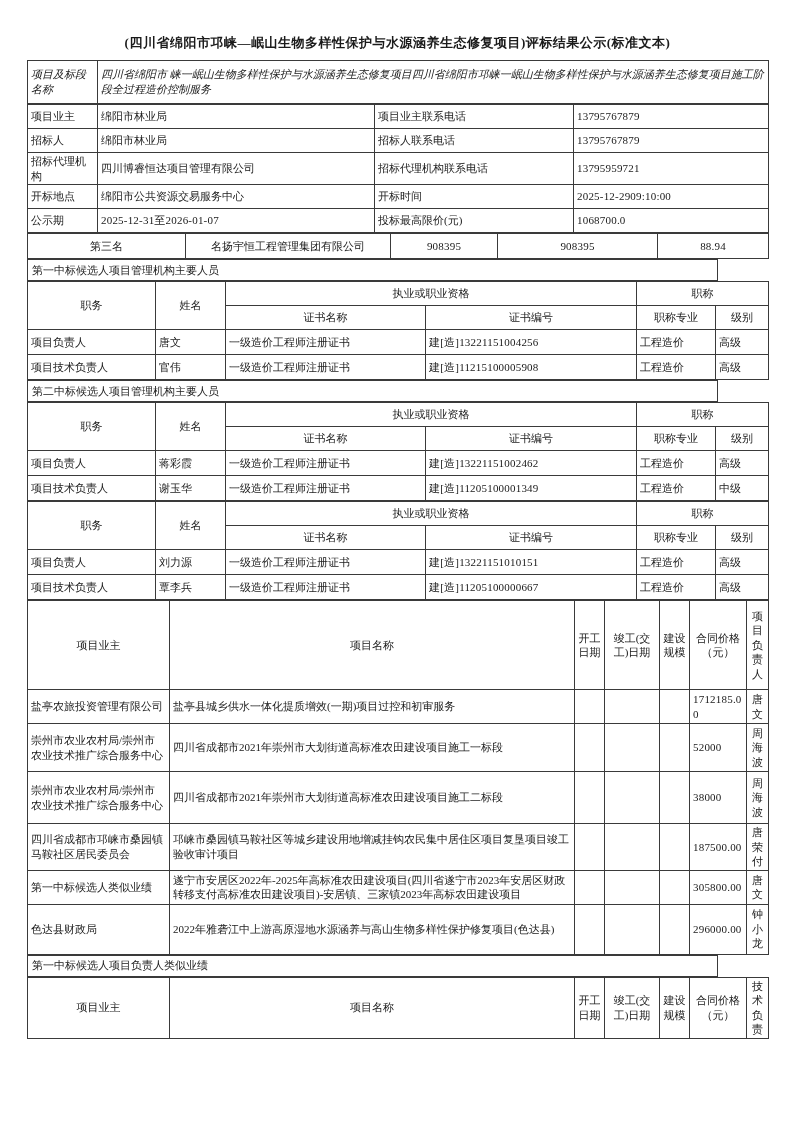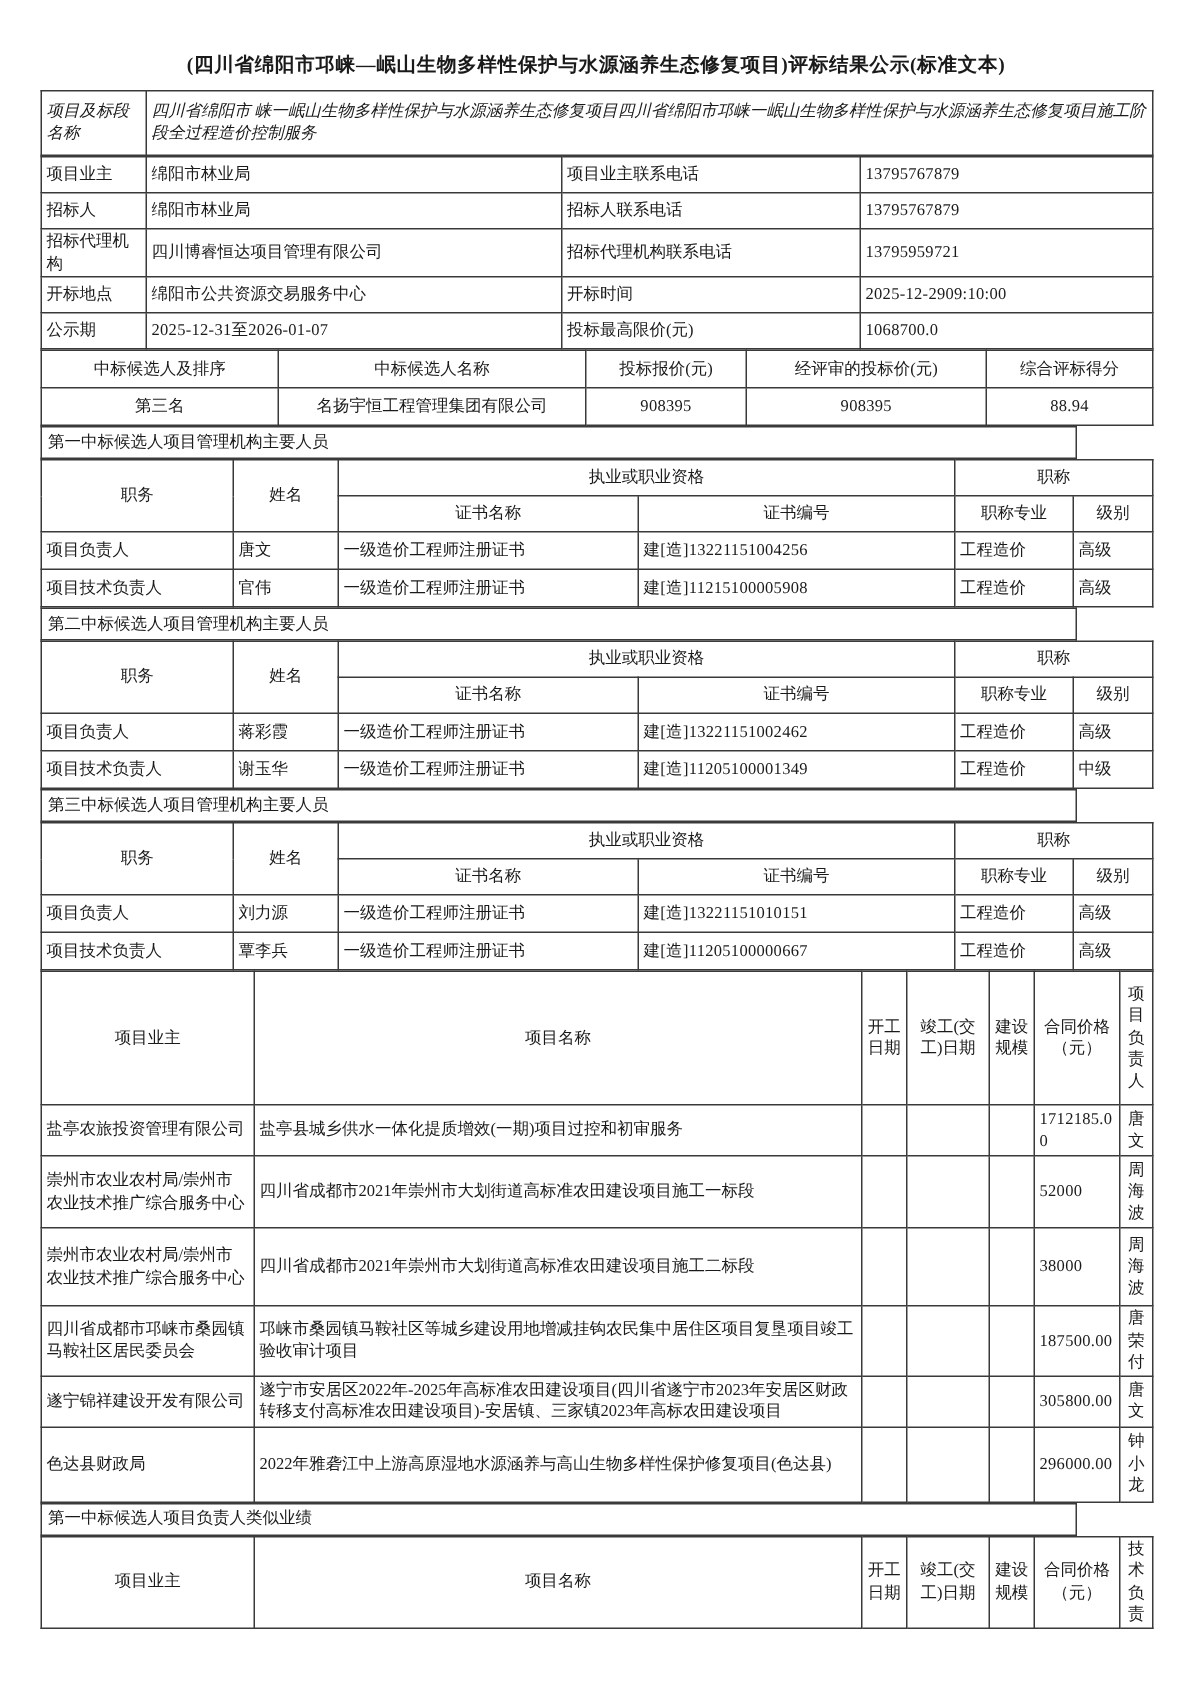--- a/index.html
+++ b/index.html
@@ -100,27 +100,20 @@
 
     <table>
       <colgroup>
           <col style="width:158px">
           <col style="width:205px">
           <col style="width:107px">
           <col style="width:160px">
           <col style="width:111px">
         </colgroup>
       <tbody>
-          <tr class="cand-row">
-        <td class="c">中标候选人及排序</td>
-        <td class="c">中标候选人名称</td>
-        <td class="c">投标报价(元)</td>
-        <td class="c">经评审的投标价(元)</td>
-        <td class="c">综合评标得分</td>
-      </tr>
       <tr class="cand-row">
         <td class="c">第三名</td>
         <td class="c">名扬宇恒工程管理集团有限公司</td>
         <td class="c num">908395</td>
         <td class="c num">908395</td>
         <td class="c num">88.94</td>
       </tr>
     </tbody>
       </table>
 
@@ -215,27 +208,20 @@
         <td>项目技术负责人</td>
         <td>谢玉华</td>
         <td>一级造价工程师注册证书</td>
         <td class="num">建[造]11205100001349</td>
         <td>工程造价</td>
         <td>中级</td>
       </tr>
     </tbody>
       </table>
 
-    <table class="band">
-      <tbody>
-          <tr>
-            <td>第三中标候选人项目管理机构主要人员</td>
-          </tr>
-    </tbody>
-      </table>
 
     <table>
       <colgroup>
           <col style="width:128px">
           <col style="width:70px">
           <col style="width:200px">
           <col style="width:211px">
           <col style="width:79px">
           <col style="width:53px">
         </colgroup>
@@ -322,21 +308,21 @@
       <tr style="height:44px">
         <td>四川省成都市邛崃市桑园镇马鞍社区居民委员会</td>
         <td>邛崃市桑园镇马鞍社区等城乡建设用地增减挂钩农民集中居住区项目复垦项目竣工验收审计项目</td>
         <td></td>
         <td></td>
         <td></td>
         <td class="num">187500.00</td>
         <td class="vtext">唐荣付</td>
       </tr>
       <tr style="height:34px">
-        <td>遂宁锦祥建设开发有限公司</td>
+        <td>第一中标候选人类似业绩</td>
         <td>遂宁市安居区2022年-2025年高标准农田建设项目(四川省遂宁市2023年安居区财政转移支付高标准农田建设项目)-安居镇、三家镇2023年高标农田建设项目</td>
         <td></td>
         <td></td>
         <td></td>
         <td class="num">305800.00</td>
         <td class="vtext">唐文</td>
       </tr>
       <tr style="height:50px">
         <td>色达县财政局</td>
         <td>2022年雅砻江中上游高原湿地水源涵养与高山生物多样性保护修复项目(色达县)</td>

